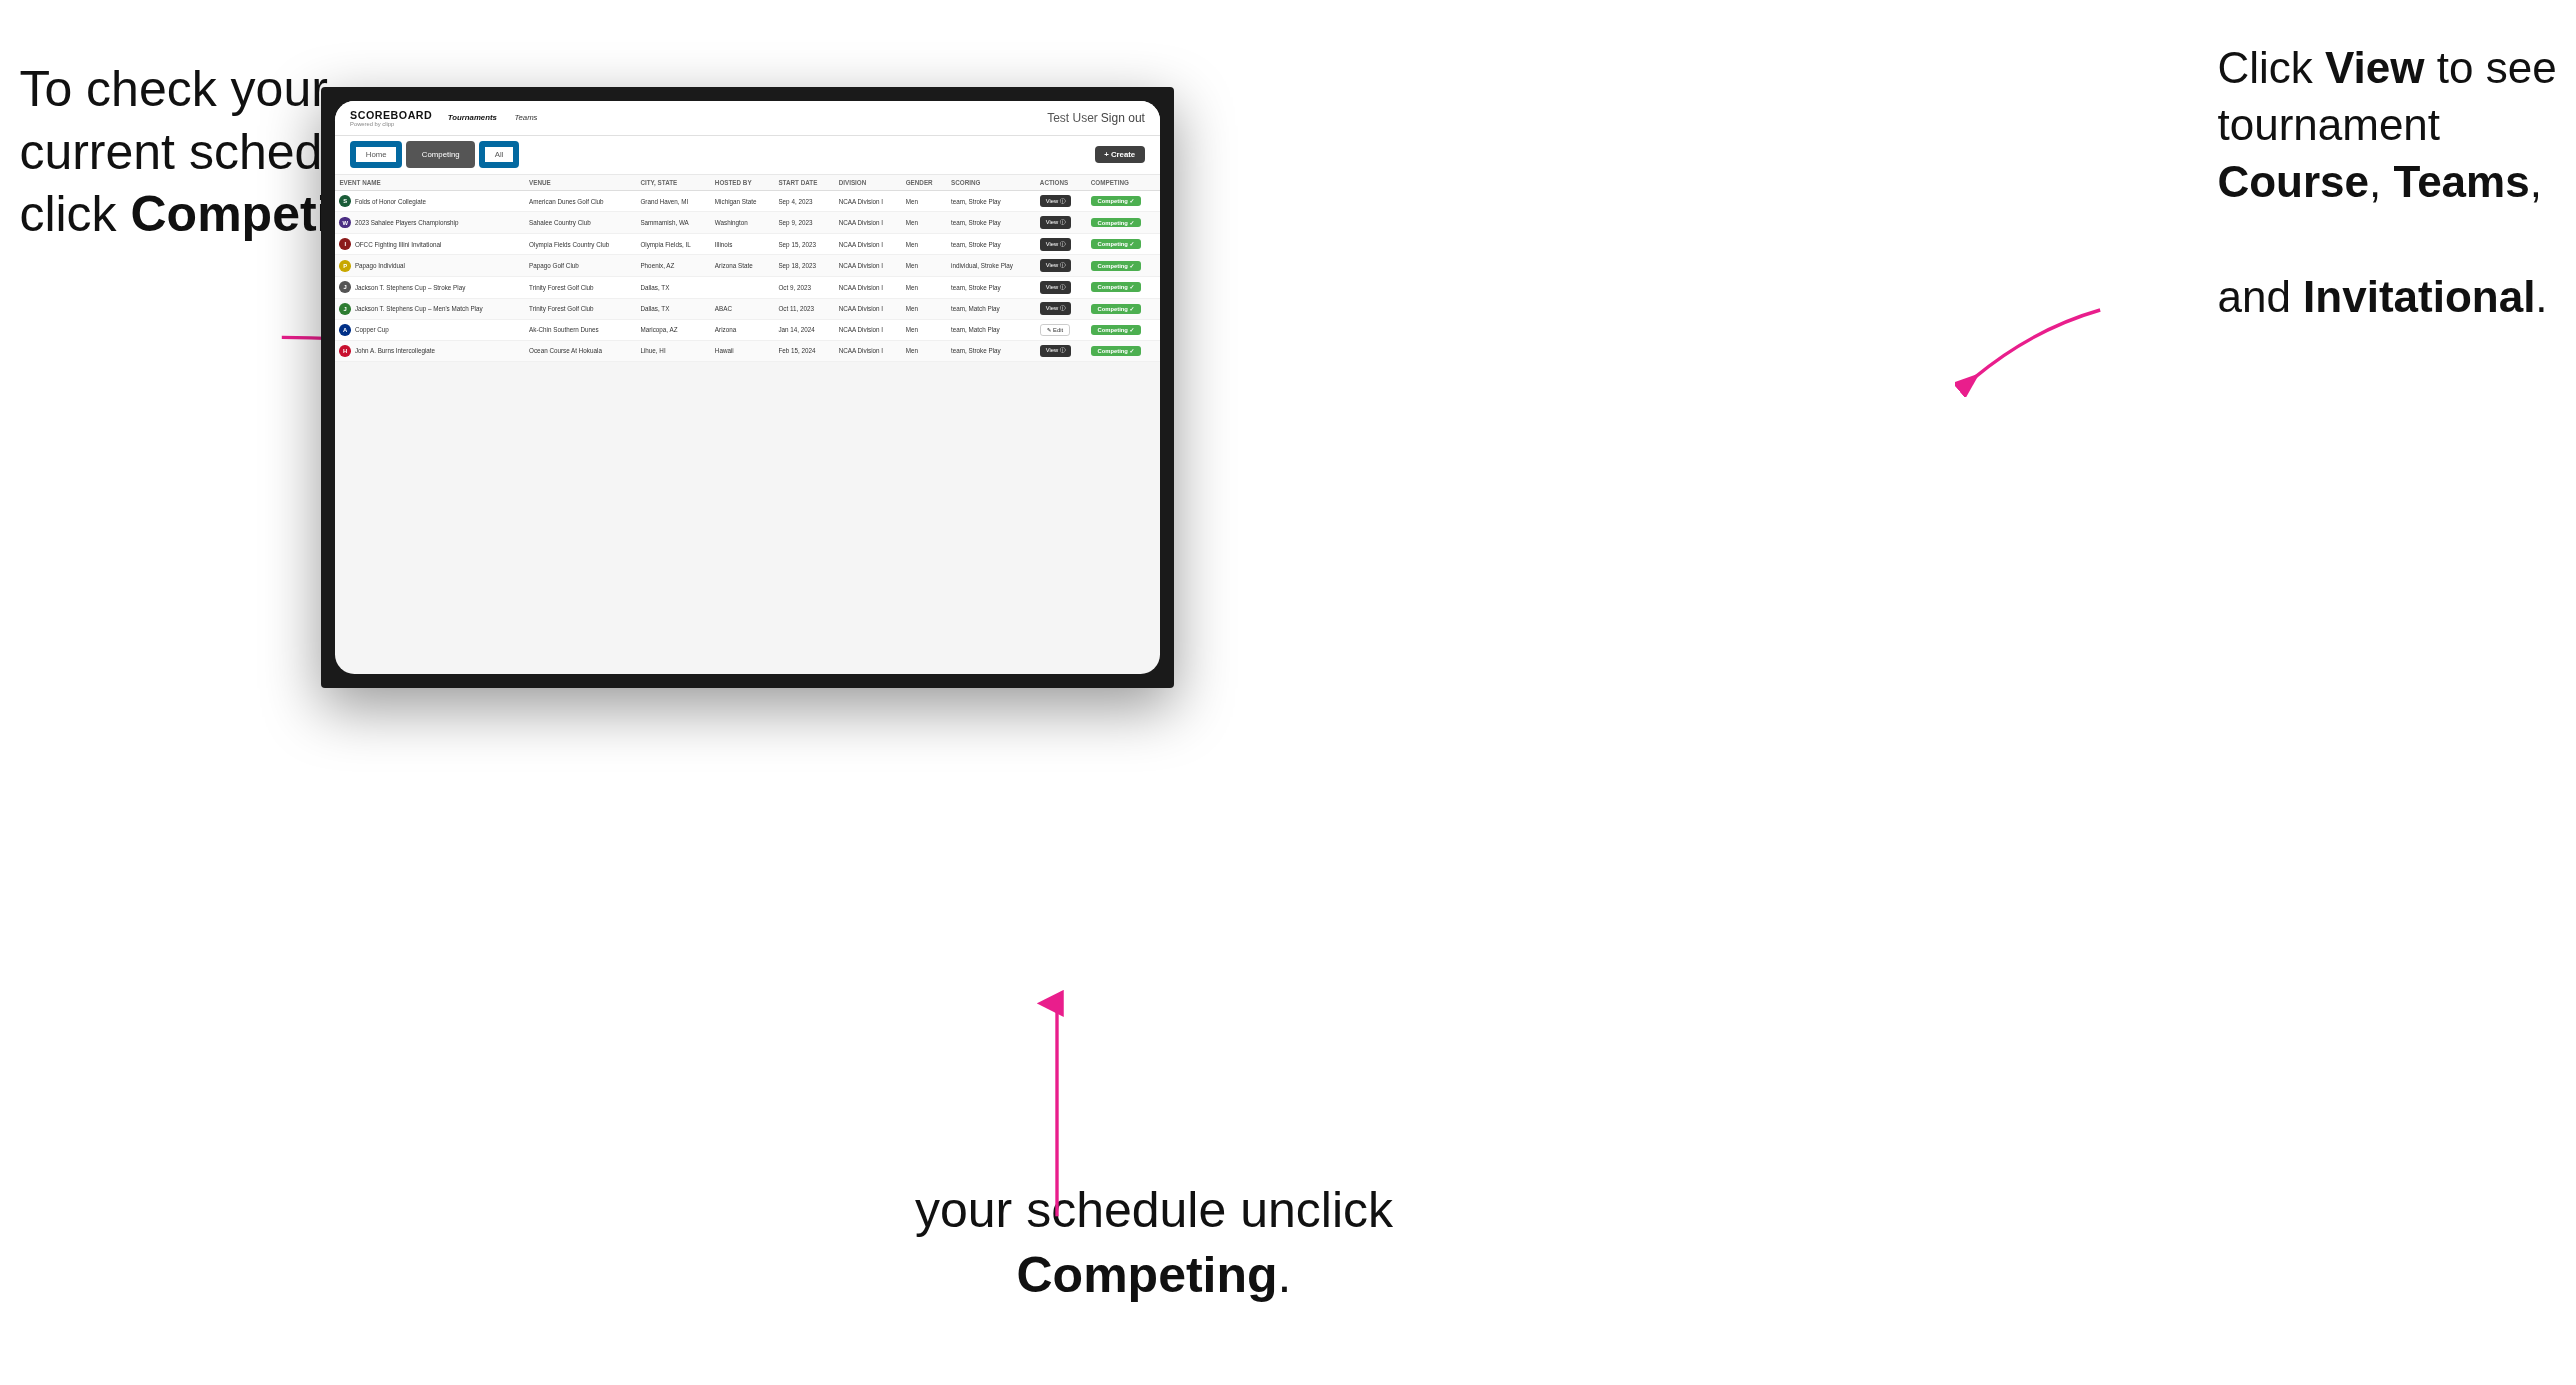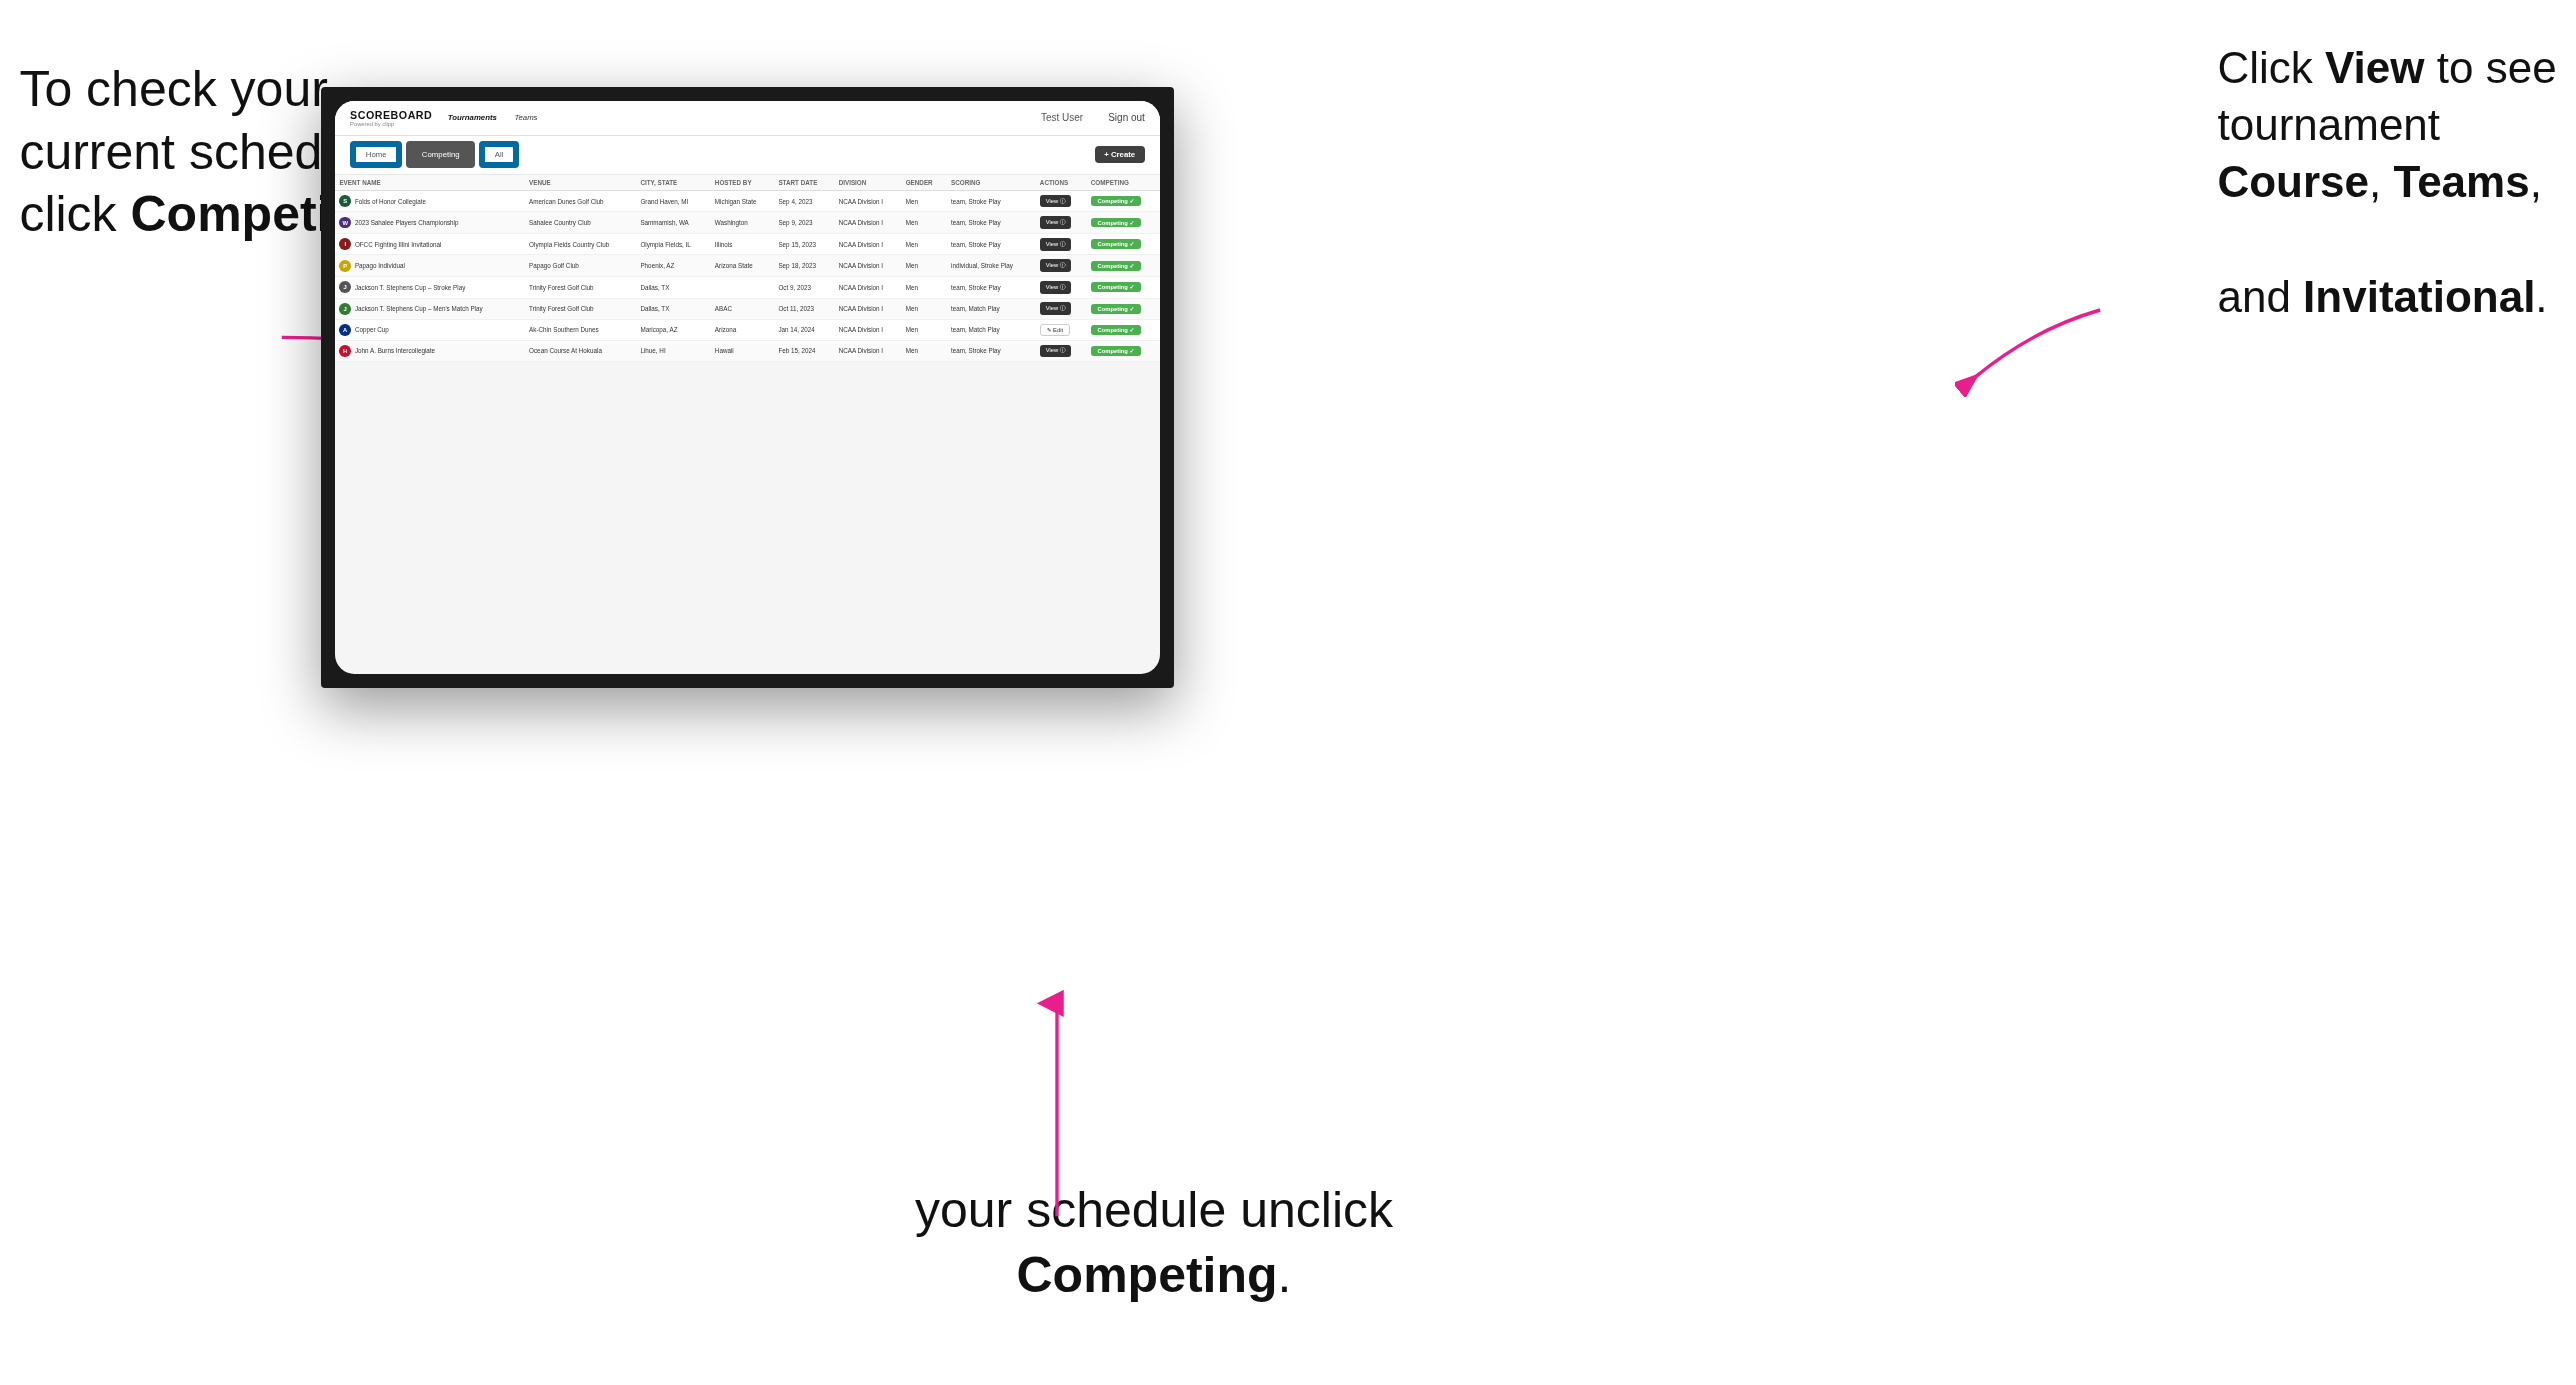--- a/index.html
+++ b/index.html
@@ -106,22 +106,22 @@
       color: #333;
       text-decoration: none;
       font-weight: 500;
       font-style: italic;
     }
     .nav-link.active { color: #111; font-weight: 700; }
 
     .header-right {
       display: flex;
       align-items: flex-start;
-      gap: 25px;
-      font-size: 10px;
+      gap: 3px;
+      font-size: 12px;
       color: #555;
     }
 
     .header-left {
       display: flex;
       align-items: center;
     }
 
     
     .filter-bar {

